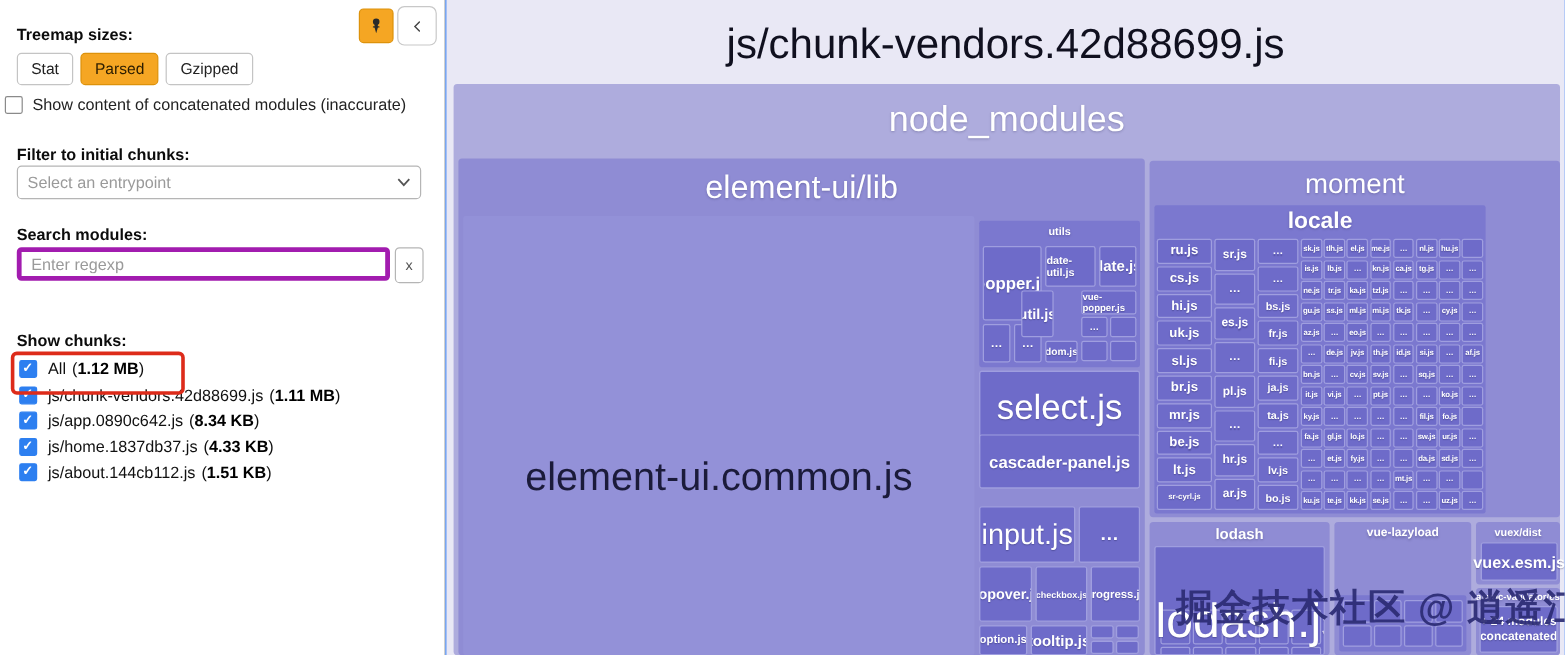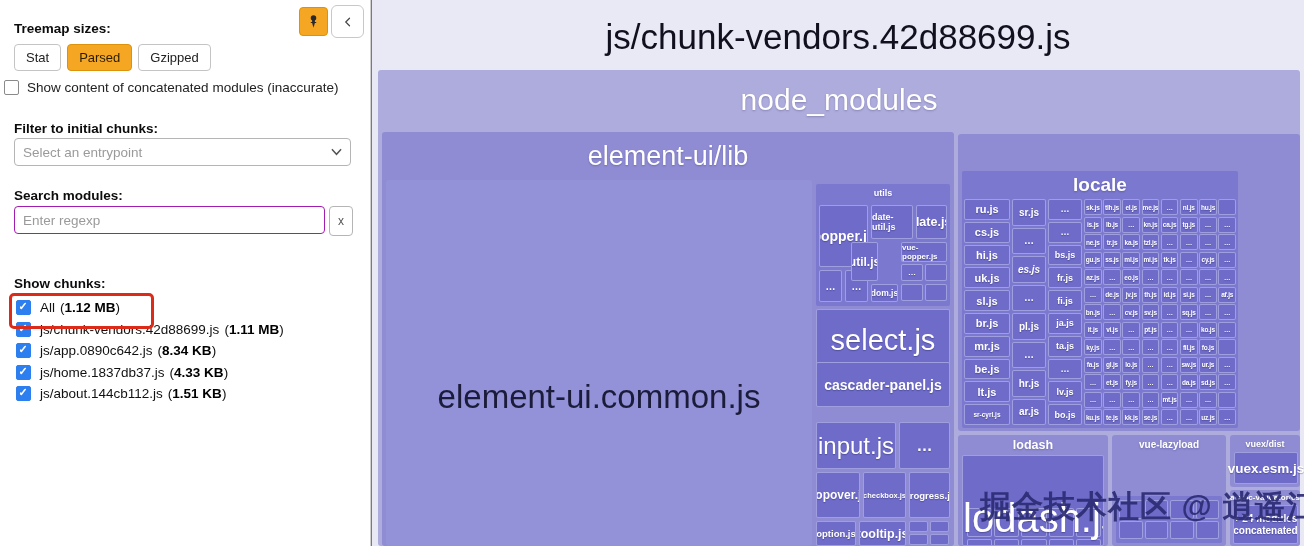--- a/index.html
+++ b/index.html
@@ -20,21 +20,21 @@
        border:1px solid #dd920b;border-radius:4px;}
   .collapse{left:331px;top:5px;width:31px;height:31px;background:#fff;
        border:1px solid #c8c8c8;border-radius:6px;}
   .cb{display:inline-block;width:13px;height:13px;border:1px solid #8a8a8a;border-radius:2px;
       background:#fff;flex:none;cursor:pointer;}
   .cb.checked{background:var(--cbblue,#2d7ff0);border-color:var(--cbblue,#2d7ff0);position:relative;}
   .cb.checked::after{content:"✓";position:absolute;left:1.5px;top:-1px;color:#fff;font-size:11px;font-weight:bold;}
   .fieldbox{position:absolute;display:flex;align-items:center;justify-content:space-between;
       border:1px solid #b5b5b5;border-radius:4px;background:#fff;padding:0 8px;box-sizing:border-box;}
   .placeholder{color:#9a9a9a;font-size:13.5px;}
-  input.search{position:absolute;border:1px solid #a21caf;border-radius:4px;font-size:13.5px;
+  input.search{position:absolute;border:4px solid #a21caf;border-radius:4px;font-size:13.5px;
       padding:0 8px;box-sizing:border-box;font-family:"Liberation Sans",sans-serif;color:#222;}
   input.search::placeholder{color:#9a9a9a;}
   .clearbtn{position:absolute;border:1px solid #b5b5b5;border-radius:4px;background:#fff;
       display:flex;align-items:center;justify-content:center;font-size:12px;color:#555;cursor:pointer;}
   .chunkrow{display:flex;align-items:center;height:21.5px;font-size:13.5px;color:#111;}
   .chunkrow .nm{margin-left:9px;}
   .paren{margin-left:5px;}
   .paren::before{content:"(";}
   .paren::after{content:")";}
   .paren b{font-weight:bold;color:#000;}
@@ -144,38 +144,39 @@
   <div class="abs t-title" style="left:382px;top:134px;width:572px;height:44px;font-size:27px;">element-ui/lib</div>
   <div class="abs" style="left:386px;top:180px;width:426px;height:366px;background:var(--common,#9391d8);border-radius:2px;"></div>
   <div class="abs t-title" style="left:386px;top:372px;width:426px;height:50px;font-size:33px;color:#1b1b3a;text-shadow:none;">element-ui.common.js</div>
 
   <div class="abs grp" style="left:816px;top:184px;width:134px;height:122px;background:var(--t3,#7b78cf);border-radius:2px;"></div>
   <div class="abs t-title" style="left:816px;top:184px;width:134px;height:18px;font-size:9px;font-weight:bold;">utils</div>
   <div id="utils-tiles"></div>
   <div id="eui-tiles"></div>
 
   <div class="abs grp" style="left:958px;top:134px;width:342px;height:297px;background:var(--t2,#8f8cd4);"></div>
+  <div class="abs t-title" style="left:958px;top:136px;width:342px;height:34px;font-size:23px;">moment</div>
   <div class="abs grp" style="left:962px;top:171px;width:276px;height:257px;background:var(--t3,#7b78cf);border-radius:2px;"></div>
   <div class="abs t-title" style="left:962px;top:172px;width:276px;height:26px;font-size:19px;font-weight:bold;">locale</div>
   <div class="abs col" style="left:964px;top:199px;width:46px;height:226px;" id="loc-col-a">
       <div class="leaf" style="font-size: 11px;">ru.js</div>
       <div class="leaf" style="font-size: 11px;">cs.js</div>
       <div class="leaf" style="font-size: 11px;">hi.js</div>
       <div class="leaf" style="font-size: 11px;">uk.js</div>
       <div class="leaf" style="font-size: 11px;">sl.js</div>
       <div class="leaf" style="font-size: 11px;">br.js</div>
       <div class="leaf" style="font-size: 11px;">mr.js</div>
       <div class="leaf" style="font-size: 11px;">be.js</div>
       <div class="leaf" style="font-size: 11px;">lt.js</div>
       <div class="leaf" style="font-size: 6.5px;">sr-cyrl.js</div>
     </div>
   <div class="abs col" style="left:1012px;top:199px;width:34px;height:226px;" id="loc-col-b">
       <div class="leaf" style="font-size: 10px;">sr.js</div>
       <div class="leaf" style="font-size: 10px;">…</div>
-      <div class="leaf" style="font-size: 10px; font-style: italic;">es.js</div>
+      <div class="leaf" style="font-size: 10px;">es.js</div>
       <div class="leaf" style="font-size: 10px;">…</div>
       <div class="leaf" style="font-size: 10px;">pl.js</div>
       <div class="leaf" style="font-size: 10px;">…</div>
       <div class="leaf" style="font-size: 10px;">hr.js</div>
       <div class="leaf" style="font-size: 10px;">ar.js</div>
     </div>
   <div class="abs col" style="left:1048px;top:199px;width:34px;height:226px;" id="loc-col-c">
       <div class="leaf" style="font-size: 9px;">…</div>
       <div class="leaf" style="font-size: 9px;">…</div>
       <div class="leaf" style="font-size: 9px;">bs.js</div>

